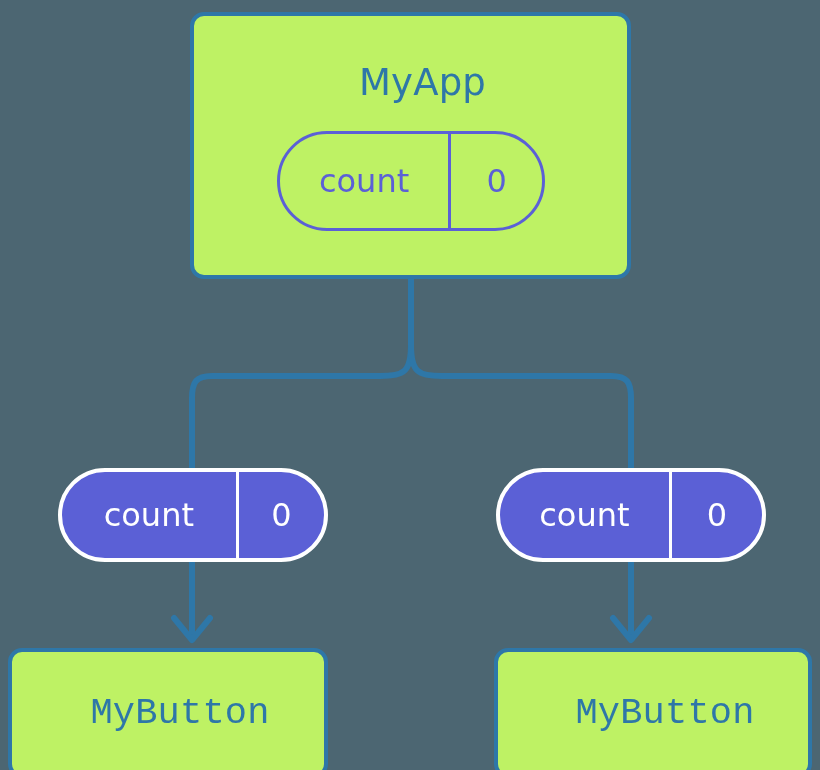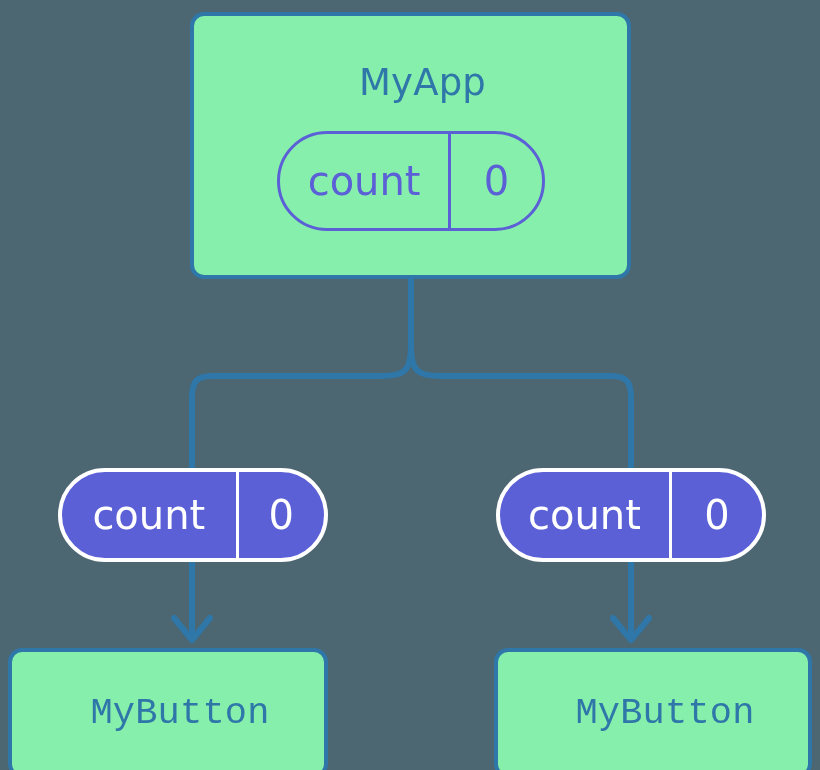--- a/index.html
+++ b/index.html
@@ -24,21 +24,21 @@
     top: 0;
     width: 820px;
     height: 770px;
     pointer-events: none;
   }
 
   
   .node-box {
     position: absolute;
     box-sizing: border-box;
-    background: #86efac;
+    background: #bef264;
     border: 4px solid #2e77a8;
     border-radius: 14px;
     display: flex;
     flex-direction: column;
     align-items: center;
     padding-left: 24px;
   }
   .node-title {
     color: #2e77a8;
     font-size: 37px;
@@ -84,21 +84,21 @@
     display: flex;
     align-items: stretch;
     border-radius: 999px;
     overflow: hidden;
   }
   .pill .pill-key,
   .pill .pill-val {
     display: flex;
     align-items: center;
     justify-content: center;
-    font-size: 40px;
+    font-size: 32px;
     line-height: 1;
     white-space: nowrap;
   }
 
   
   .pill.outline {
     border: 3px solid #5b60d6;
     background: transparent;
   }
   .pill.outline .pill-key,

